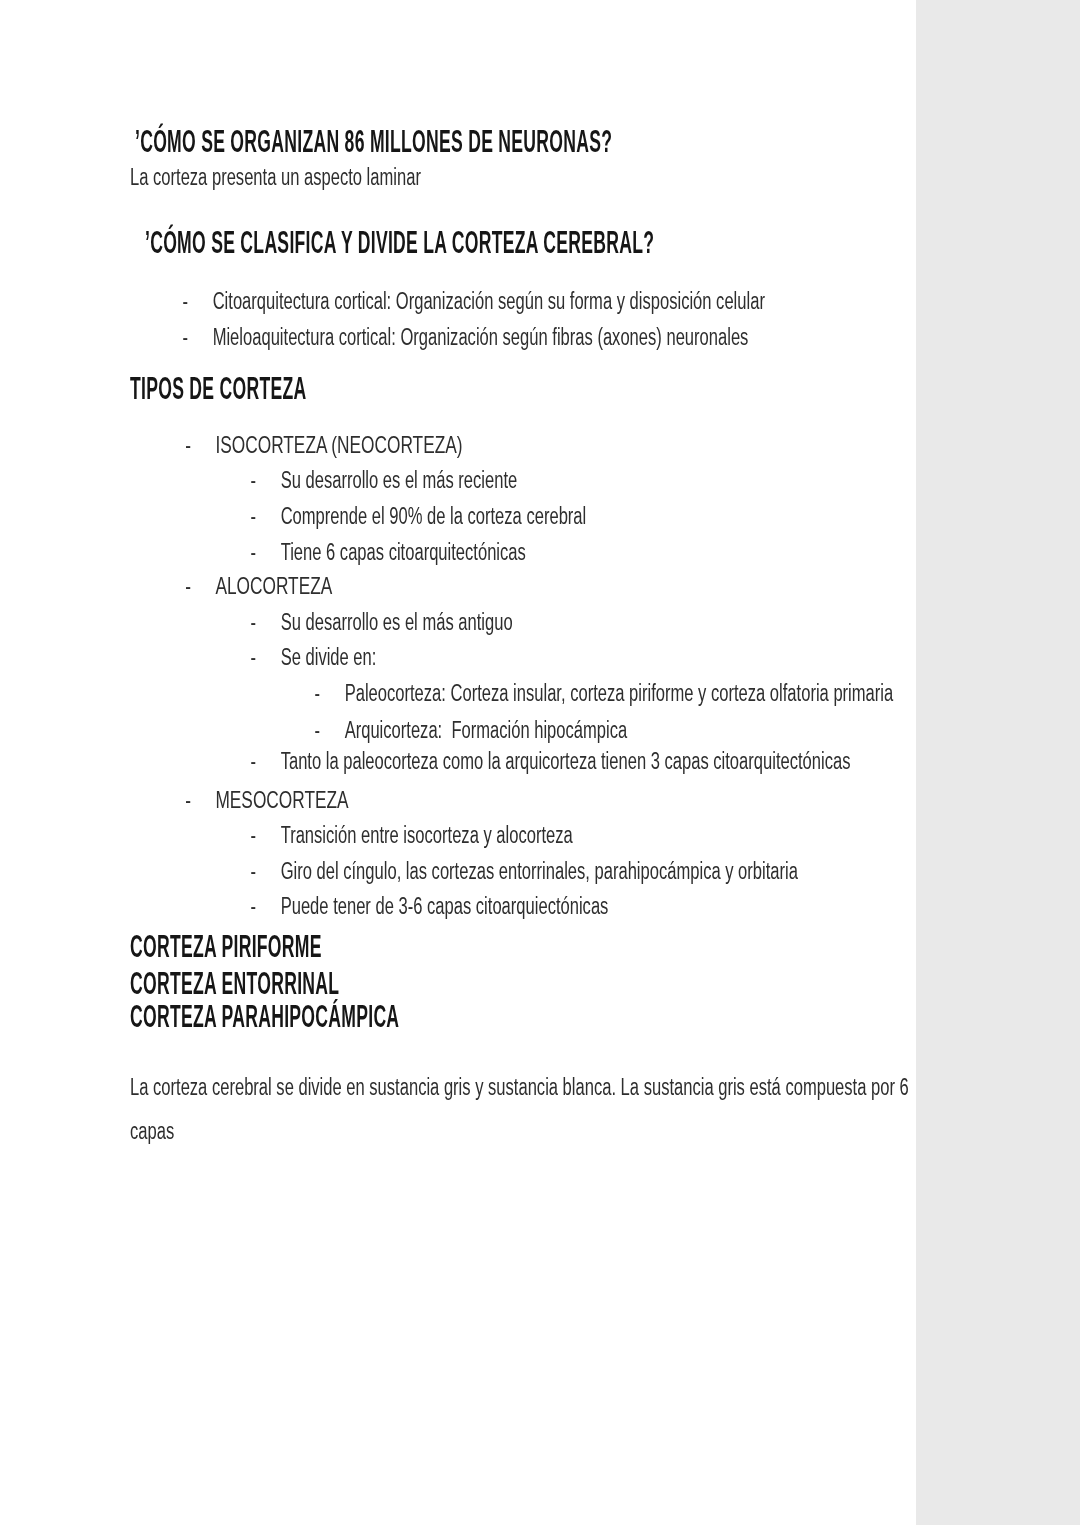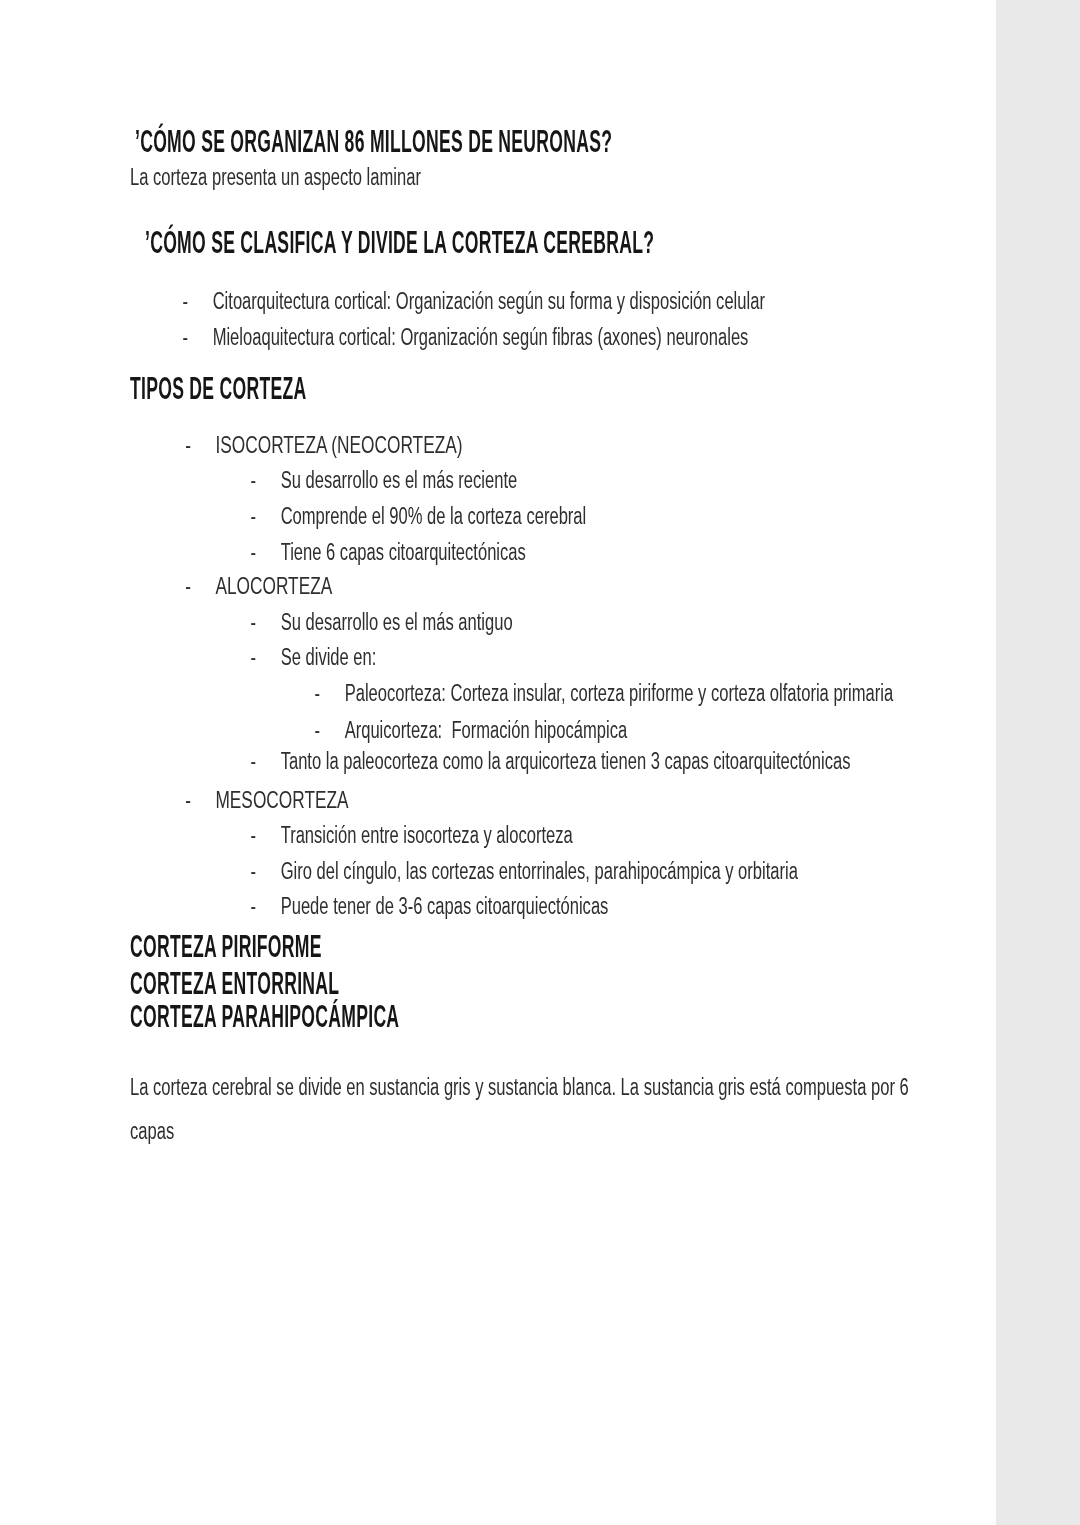--- a/index.html
+++ b/index.html
@@ -1,18 +1,18 @@
 <!DOCTYPE html>
 <html><head>
 <meta charset="utf-8">
 <style>
   html, body { margin: 0; padding: 0; background: #e9e9e9; }
   .page {
     position: relative;
-    width: 996px;
+    width: 916px;
     height: 1525px;
     background: #ffffff;
     overflow: hidden;
     font-family: "Liberation Sans", sans-serif;
   }
   .line {
     position: absolute;
     white-space: pre;
     transform-origin: left top;
     color: #222222;

